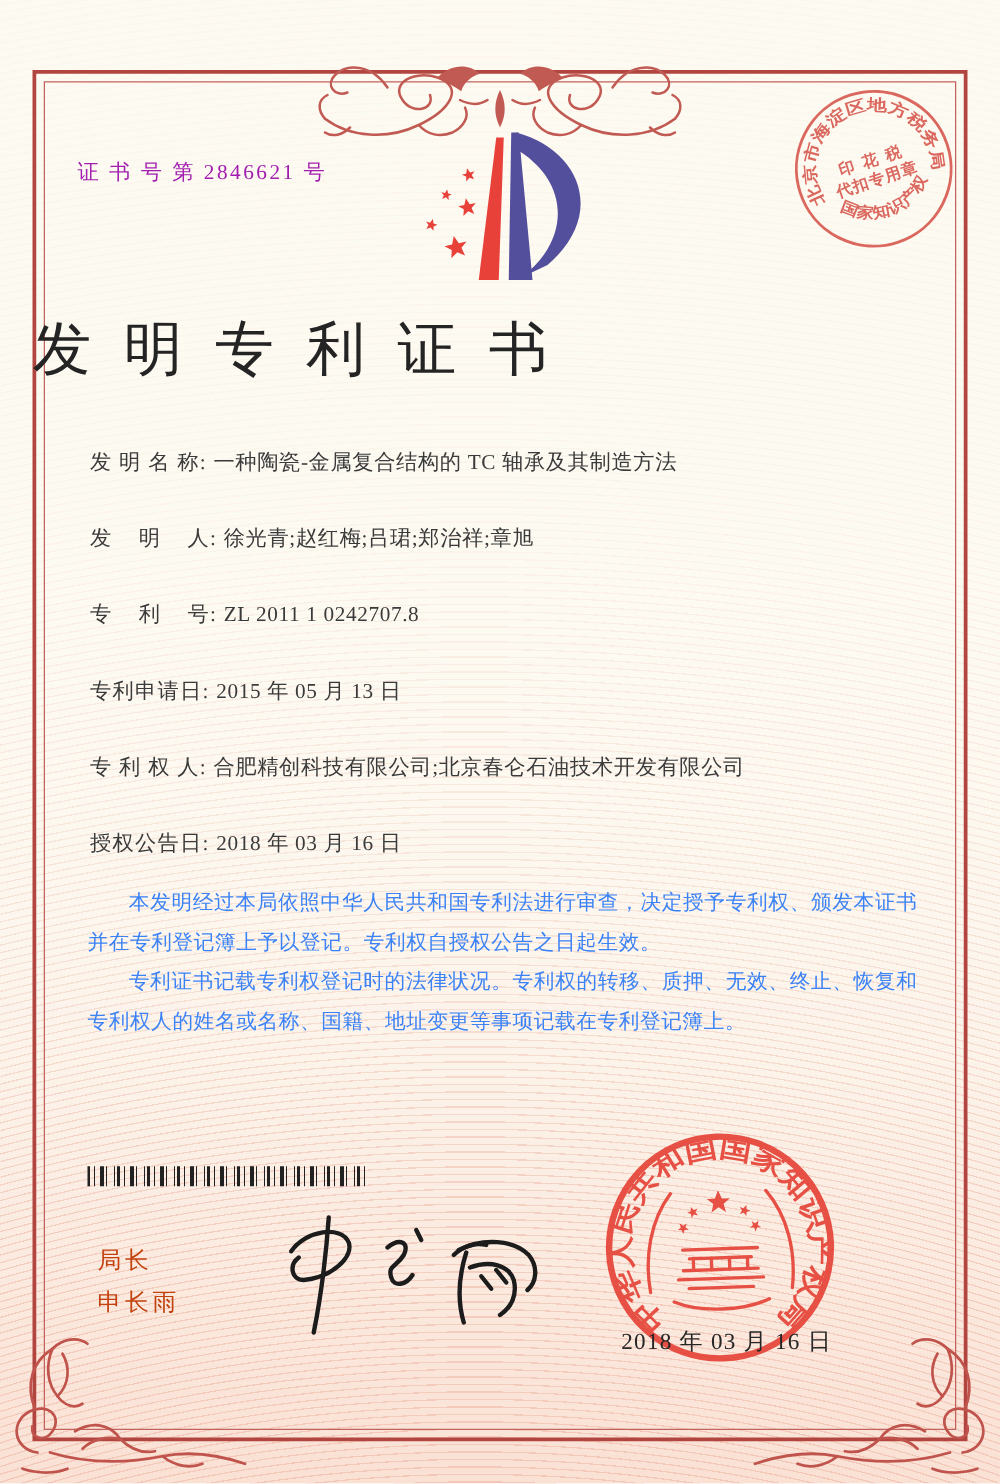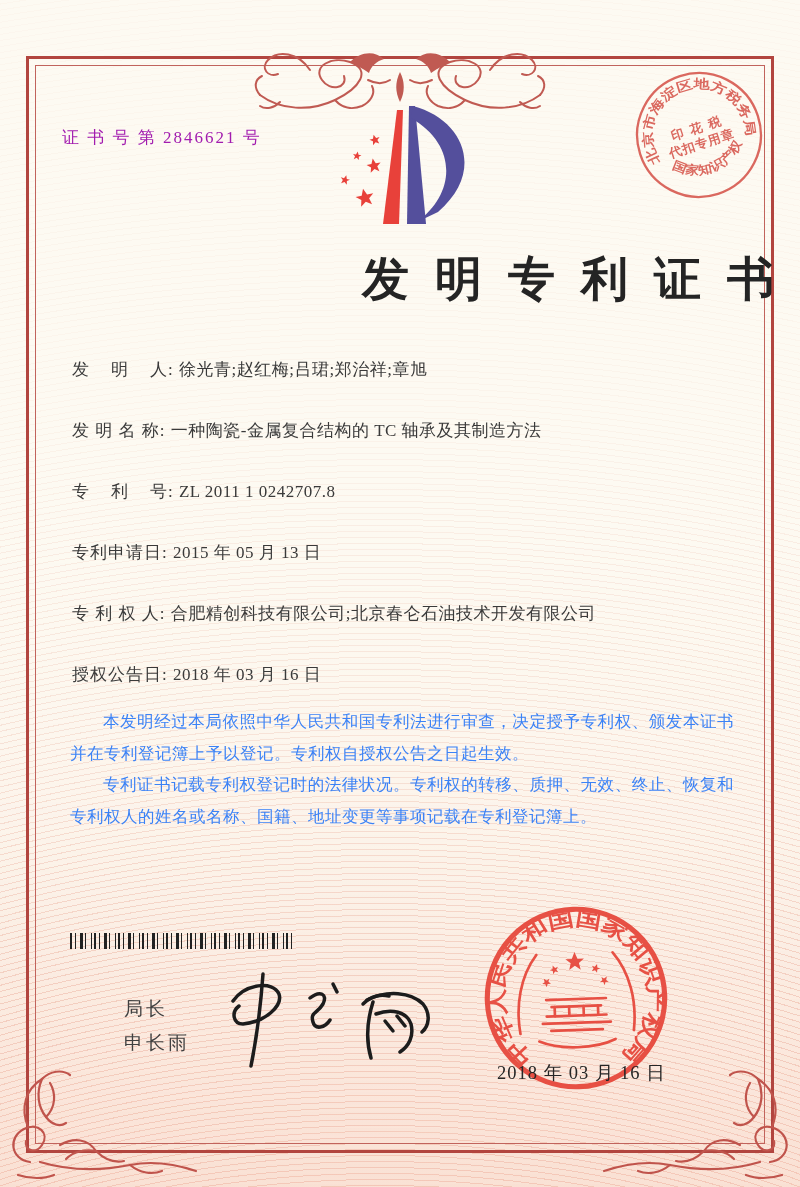--- a/index.html
+++ b/index.html
@@ -10,32 +10,32 @@
     background:
       linear-gradient(180deg, rgba(255,248,240,0) 40%, rgba(249,214,199,.28) 70%, rgba(247,203,187,.55) 100%),
       repeating-radial-gradient(circle at 380px 2350px, rgba(225,140,118,.5) 0 1px, rgba(255,255,255,0) 1px 6px);
     -webkit-mask:linear-gradient(180deg, rgba(0,0,0,.06) 0%, rgba(0,0,0,.10) 35%, rgba(0,0,0,.45) 62%, rgba(0,0,0,.85) 82%, #000 100%);
     mask:linear-gradient(180deg, rgba(0,0,0,.06) 0%, rgba(0,0,0,.10) 35%, rgba(0,0,0,.45) 62%, rgba(0,0,0,.85) 82%, #000 100%);
   }
   .frame-outer{position:absolute;left:26px;top:56px;right:26px;bottom:34px;border:3px solid #b2453f;}
   .frame-inner{position:absolute;left:6px;top:6px;right:6px;bottom:6px;border:1px solid #c1635c;}
   .cert-no{position:absolute;left:62px;top:126px;font-size:17px;color:#a21caf;letter-spacing:2px;white-space:pre;}
   .logo{position:absolute;left:333px;top:94px;}
-  .title{position:absolute;left:0;top:248px;width:100%;text-align:right;font-size:47px;font-weight:700;color:#242424;letter-spacing:26px;text-indent:26px;}
+  .title{position:absolute;left:0;top:248px;width:100%;text-align:left;font-size:47px;font-weight:400;color:#242424;letter-spacing:26px;text-indent:26px;}
   .fields{position:absolute;left:72px;top:358px;right:56px;}
   .f-row{height:61px;font-size:17px;color:#3a3a3a;white-space:nowrap;}
   .f-label{white-space:pre;letter-spacing:1px;}
   .f-value{white-space:pre;letter-spacing:.5px;}
   .paras{position:absolute;left:70px;top:706px;right:66px;font-size:16.5px;line-height:31.5px;color:#3b82f6;}
   .paras p{margin:0;text-indent:2em;text-align:justify;letter-spacing:.5px;}
   .barcode{position:absolute;left:70px;top:933px;width:222px;height:16px;
     background:
       repeating-linear-gradient(90deg,#222 0 2px,transparent 2px 5px,#222 5px 6px,transparent 6px 10px,#222 10px 13px,transparent 13px 15px,#222 15px 16px,transparent 16px 21px,#222 21px 22px,transparent 22px 24px);
   }
-  .official{position:absolute;left:78px;top:992px;font-family:"Liberation Sans","DejaVu Sans",sans-serif;font-size:19px;color:#404040;letter-spacing:3px;line-height:34px;margin-left:46px;}
+  .official{position:absolute;left:78px;top:992px;font-family:"Liberation Sans","DejaVu Sans",sans-serif;font-size:19px;color:#c2410c;letter-spacing:3px;line-height:34px;}
   .signature{position:absolute;left:195px;top:966px;}
   .seal{position:absolute;left:478px;top:900px;transform:rotate(-2deg);opacity:.92;}
   .seal-date{position:absolute;left:497px;top:1060px;font-size:18.5px;color:#262626;letter-spacing:1px;white-space:pre;}
   .tax-stamp{position:absolute;left:624px;top:60px;transform:rotate(-18deg);opacity:.88;}
   .orn-top{position:absolute;left:250px;top:40px;}
   .orn-bl{position:absolute;left:0px;bottom:0px;}
   .orn-br{position:absolute;right:0px;bottom:0px;transform:scaleX(-1);}
 </style>
 </head>
 <body>
@@ -115,22 +115,22 @@
     <use href="#star" transform="translate(42,46) scale(0.55) rotate(-15)" fill="#e8413a"></use>
     <use href="#star" transform="translate(24,62) scale(0.45) rotate(10)" fill="#e8413a"></use>
     <use href="#star" transform="translate(41,72) scale(0.75) rotate(-10)" fill="#e8413a"></use>
     <use href="#star" transform="translate(12,86) scale(0.5) rotate(15)" fill="#e8413a"></use>
     <use href="#star" transform="translate(32,104) scale(0.95) rotate(-12)" fill="#e8413a"></use>
   </svg>
 
   <div class="title">发明专利证书</div>
 
   <div class="fields">
+    <div class="f-row"><span class="f-label">发 明 名 称: </span><span class="f-value">一种陶瓷-金属复合结构的 TC 轴承及其制造方法</span></div>
     <div class="f-row"><span class="f-label">发    明    人: </span><span class="f-value">徐光青;赵红梅;吕珺;郑治祥;章旭</span></div>
-    <div class="f-row"><span class="f-label">发 明 名 称: </span><span class="f-value">一种陶瓷-金属复合结构的 TC 轴承及其制造方法</span></div>
     <div class="f-row"><span class="f-label">专    利    号: </span><span class="f-value">ZL 2011 1 0242707.8</span></div>
     <div class="f-row"><span class="f-label">专利申请日: </span><span class="f-value">2015 年 05 月 13 日</span></div>
     <div class="f-row"><span class="f-label">专 利 权 人: </span><span class="f-value">合肥精创科技有限公司;北京春仑石油技术开发有限公司</span></div>
     <div class="f-row"><span class="f-label">授权公告日: </span><span class="f-value">2018 年 03 月 16 日</span></div>
   </div>
 
   <div class="paras">
     <p>本发明经过本局依照中华人民共和国专利法进行审查，决定授予专利权、颁发本证书并在专利登记簿上予以登记。专利权自授权公告之日起生效。</p>
     <p>专利证书记载专利权登记时的法律状况。专利权的转移、质押、无效、终止、恢复和专利权人的姓名或名称、国籍、地址变更等事项记载在专利登记簿上。</p>
   </div>

